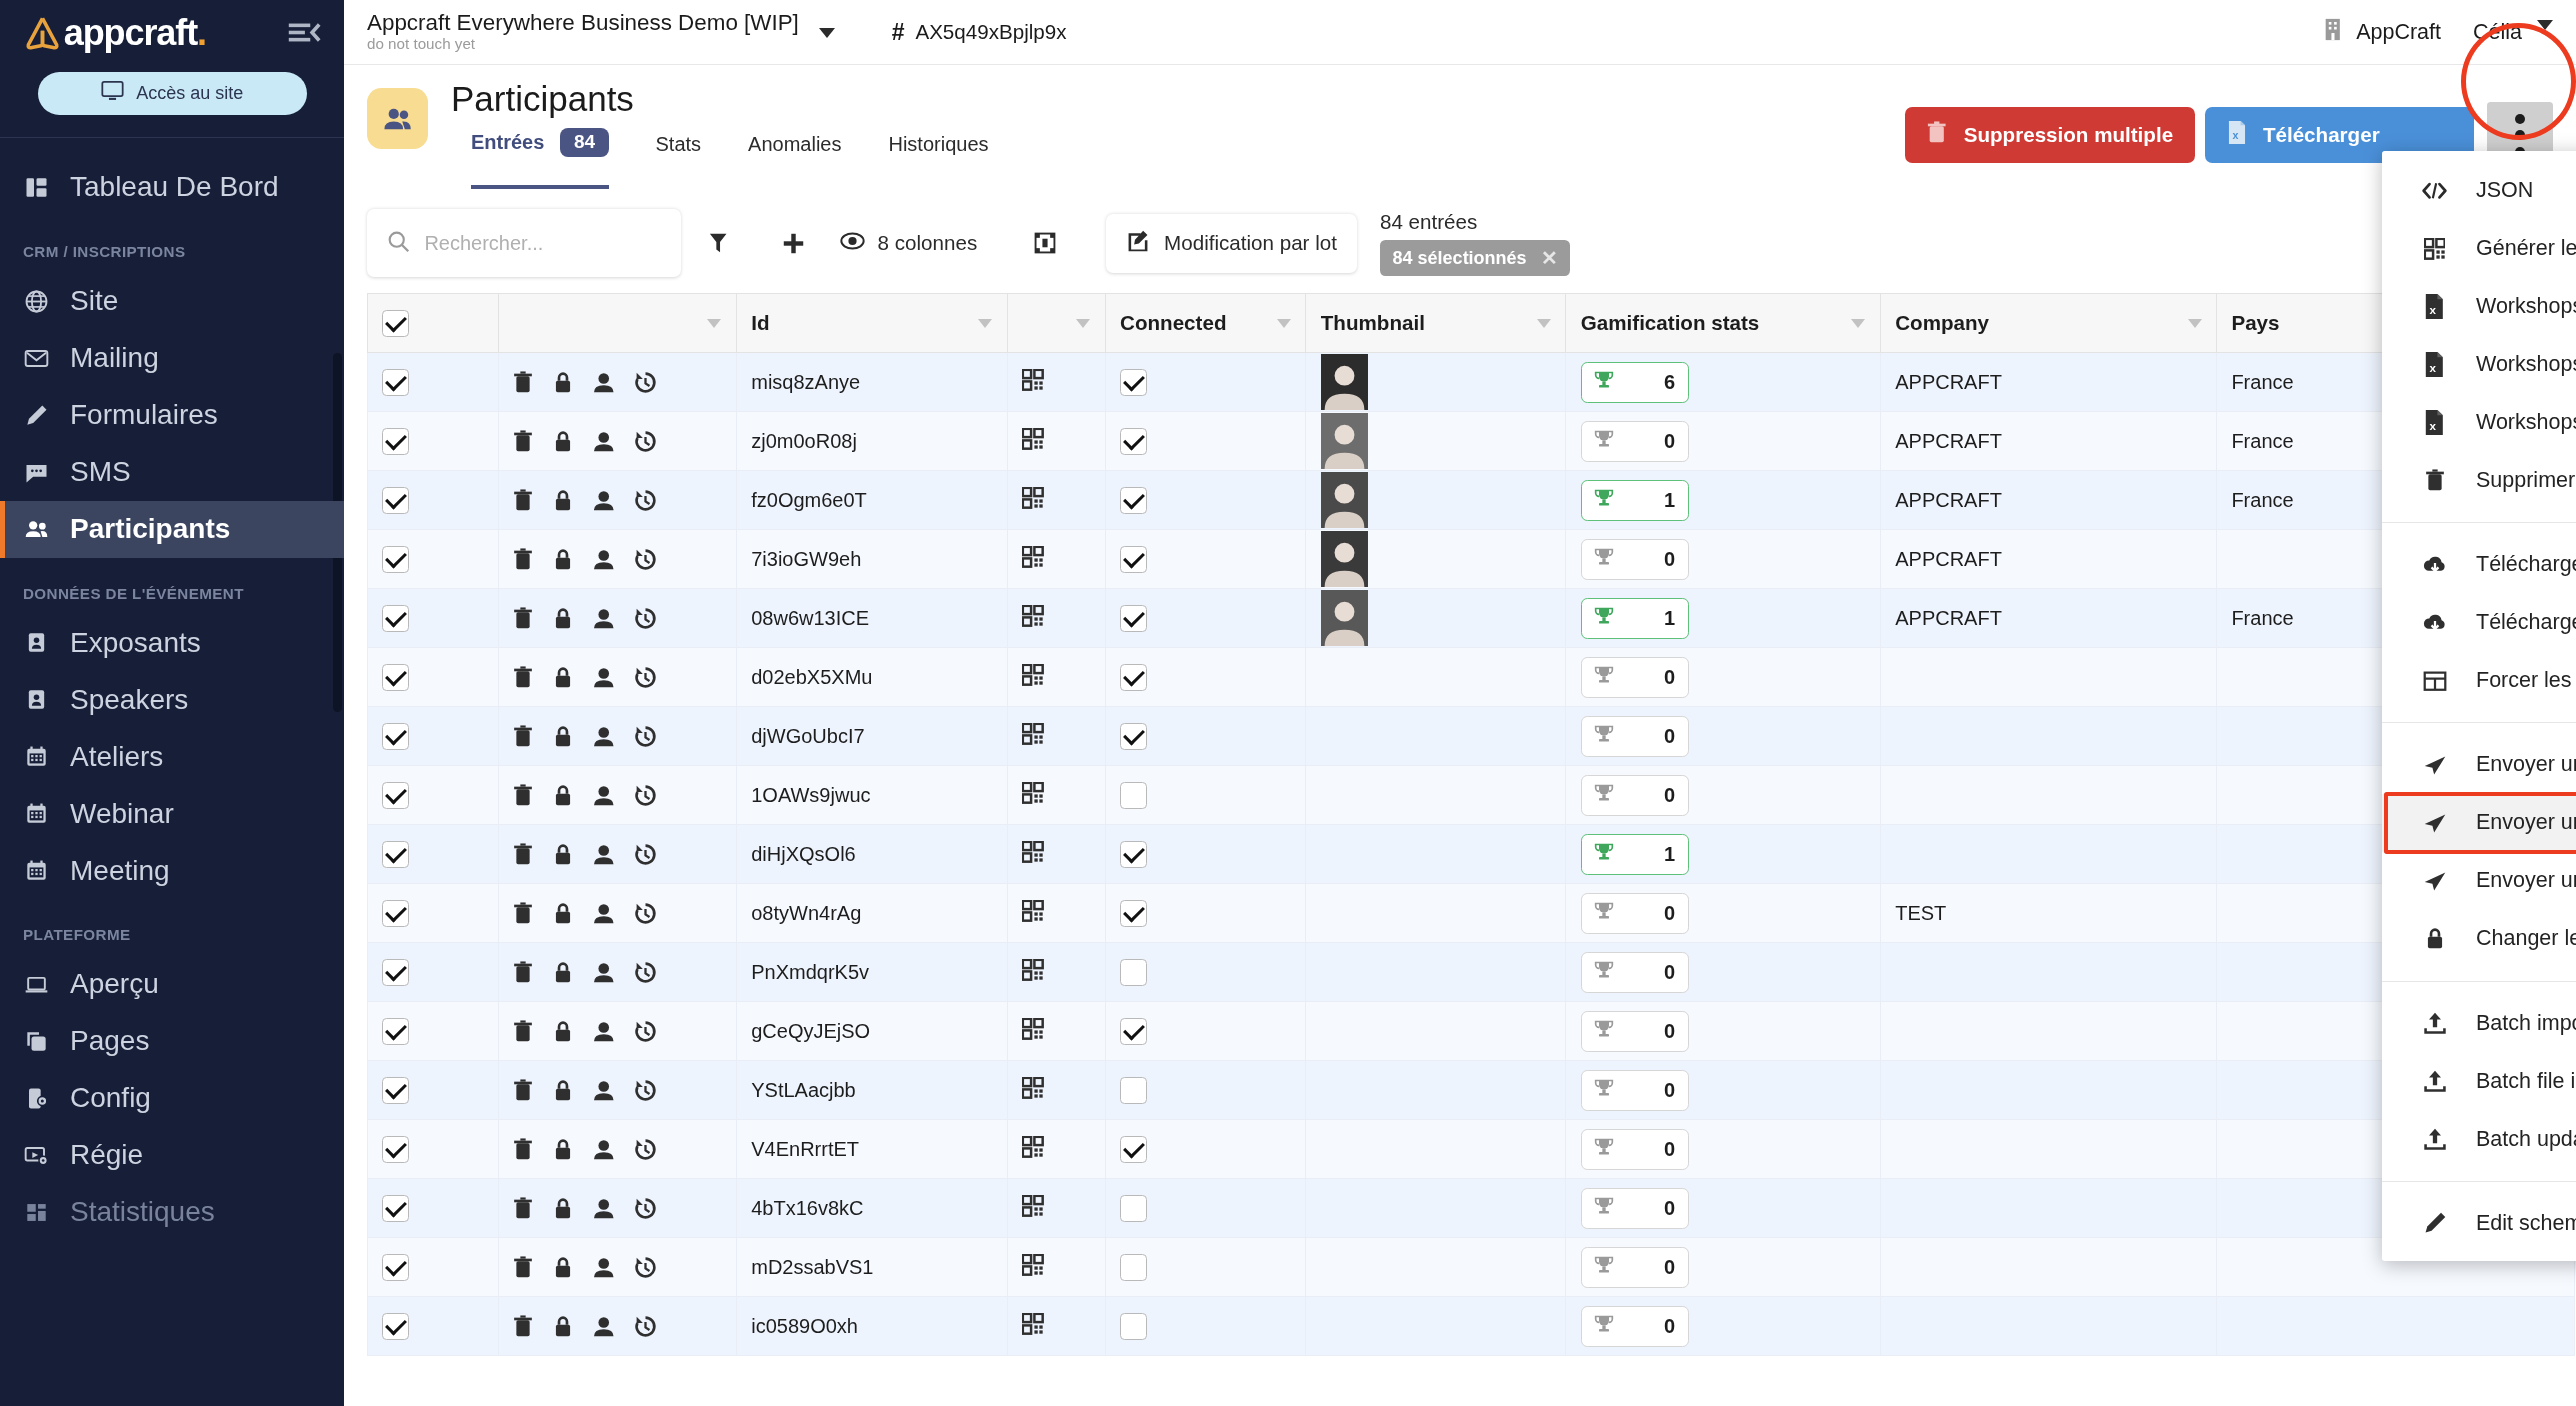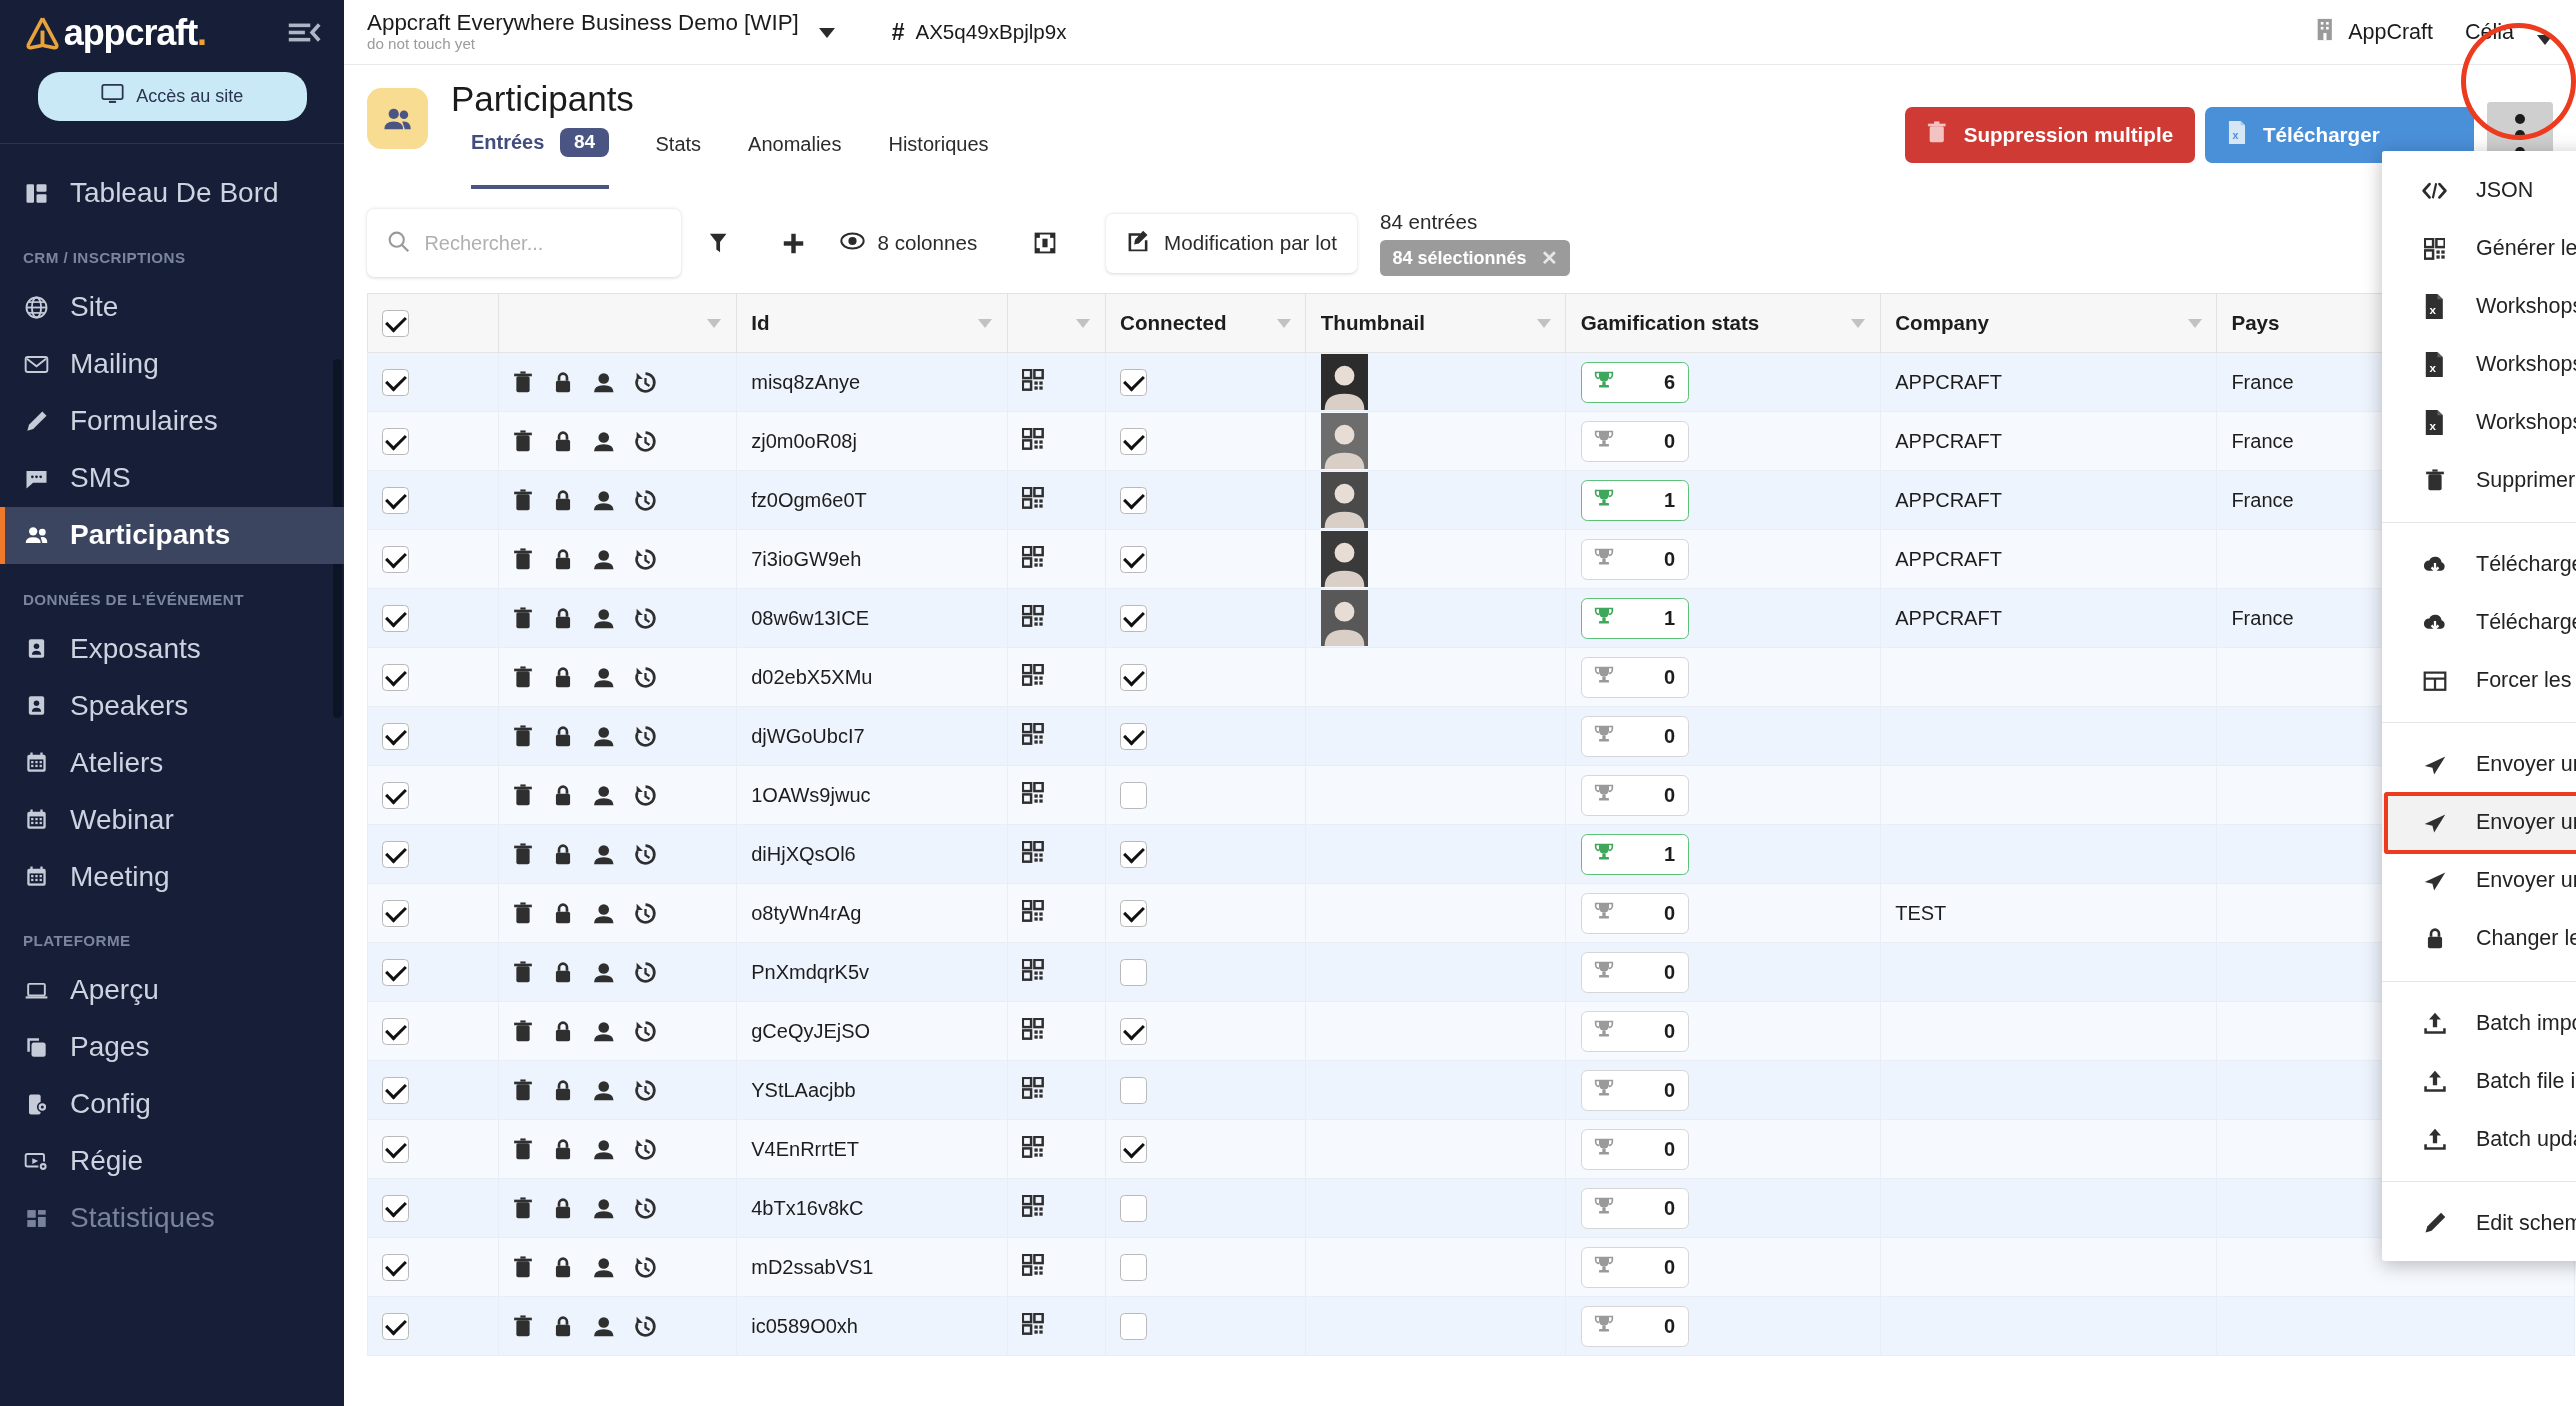--- a/index.html
+++ b/index.html
@@ -22,21 +22,21 @@
   .logo-mark { width: 39px; height: 39px; flex: 0 0 39px; }
   .logo-word {
     font-size: 36px; font-weight: 700; color: #ffffff;
     letter-spacing: -1.1px; margin-left: 1.8px;
   }
   .logo-word .dot { color: #f0a030; }
   .collapse-icon { margin-left: auto; width: 34px; height: 27px; }
   .sb-access-wrap { padding: 7.2px 0 21.5px 0; display: flex; justify-content: center; }
   .access-btn {
     background: #c9e9f7; color: #2c3550;
-    border-radius: 21.5px; height: 49px; width: 269px;
+    border-radius: 21.5px; height: 43px; width: 269px;
     display: flex; align-items: center; justify-content: center; gap: 12.6px;
     font-size: 18px; font-weight: 400; cursor: pointer;
   }
   .sb-divider { height: 0.9px; background: #2b3450; }
   .sb-scroll { flex: 1; overflow: hidden; padding-top: 5.4px; position: relative; }
   .sb-section {
     font-size: 15.2px; font-weight: 700; color: #7b859f;
     letter-spacing: 0.4px; padding: 27px 23px 12.6px 23px;
   }
   .sb-item {
@@ -66,21 +66,21 @@
   .proj-title { font-size: 22.4px; color: #1b1b1b; line-height: 1.05; }
   .proj-sub { font-size: 15.2px; color: #9b9b9b; line-height: 1.25; }
   .caret-down {
     width: 0; height: 0; border-left: 8px solid transparent; border-right: 8px solid transparent;
     border-top: 10px solid #2b2b2b; margin-left: 20px; margin-top: 1.8px; cursor: pointer;
   }
   .hash-block { display: flex; align-items: center; gap: 10.8px; margin-left: 57px; font-size: 20.6px; color: #1b1b1b; }
   .hash-sign { font-weight: 700; font-size: 23px; }
   .top-right { margin-left: auto; display: flex; align-items: center; gap: 32px; }
   .org { display: flex; align-items: center; gap: 12.6px; font-size: 21.5px; color: #1b1b1b; }
-  .user { display: flex; align-items: flex-end; gap: 23px; font-size: 21.5px; color: #1b1b1b; cursor: pointer; }
+  .user { display: flex; align-items: flex-start; gap: 15px; font-size: 21.5px; color: #1b1b1b; cursor: pointer; }
 
   .pagehead {
     display: flex; align-items: flex-start; padding: 14.4px 23px 0 23px; gap: 23px; position: relative;
   }
   .page-avatar {
     width: 61px; height: 61px; border-radius: 14.4px; background: #f7dc91;
     display: flex; align-items: center; justify-content: center; margin-top: 9px; flex: 0 0 61px;
   }
   .page-titles { display: flex; flex-direction: column; }
   .page-title { font-size: 35px; color: #1b1b1b; line-height: 1.12; font-weight: 400; }

